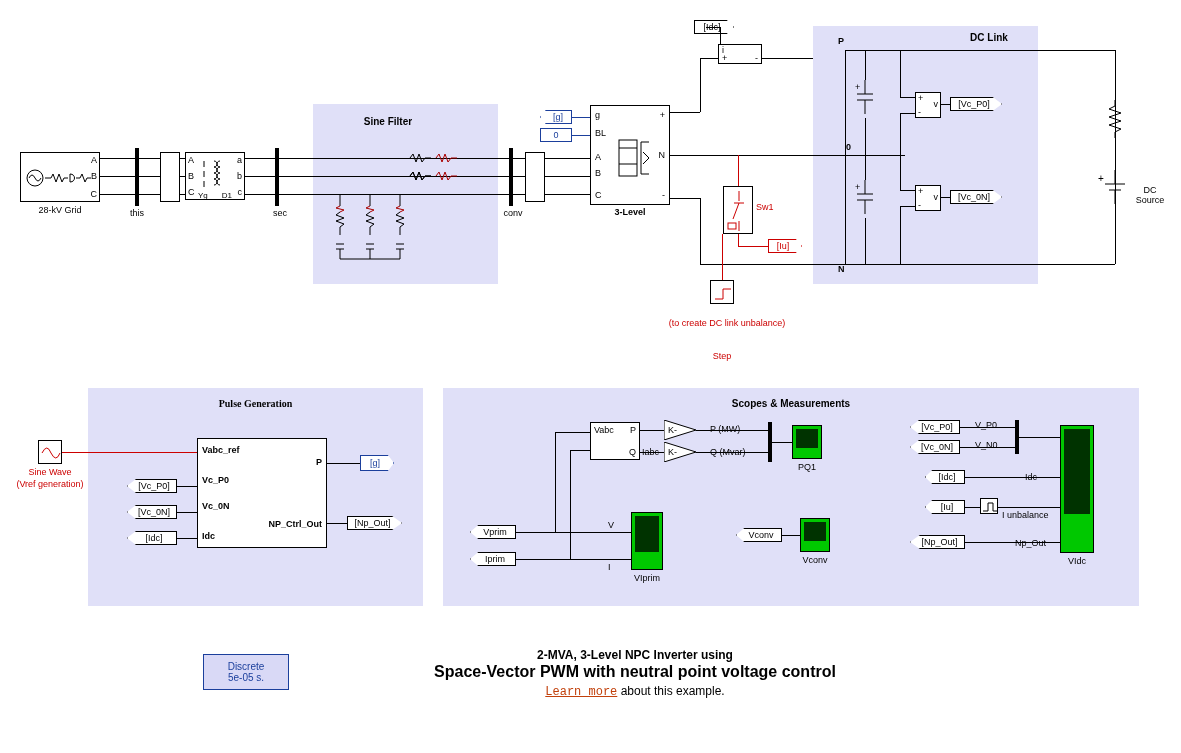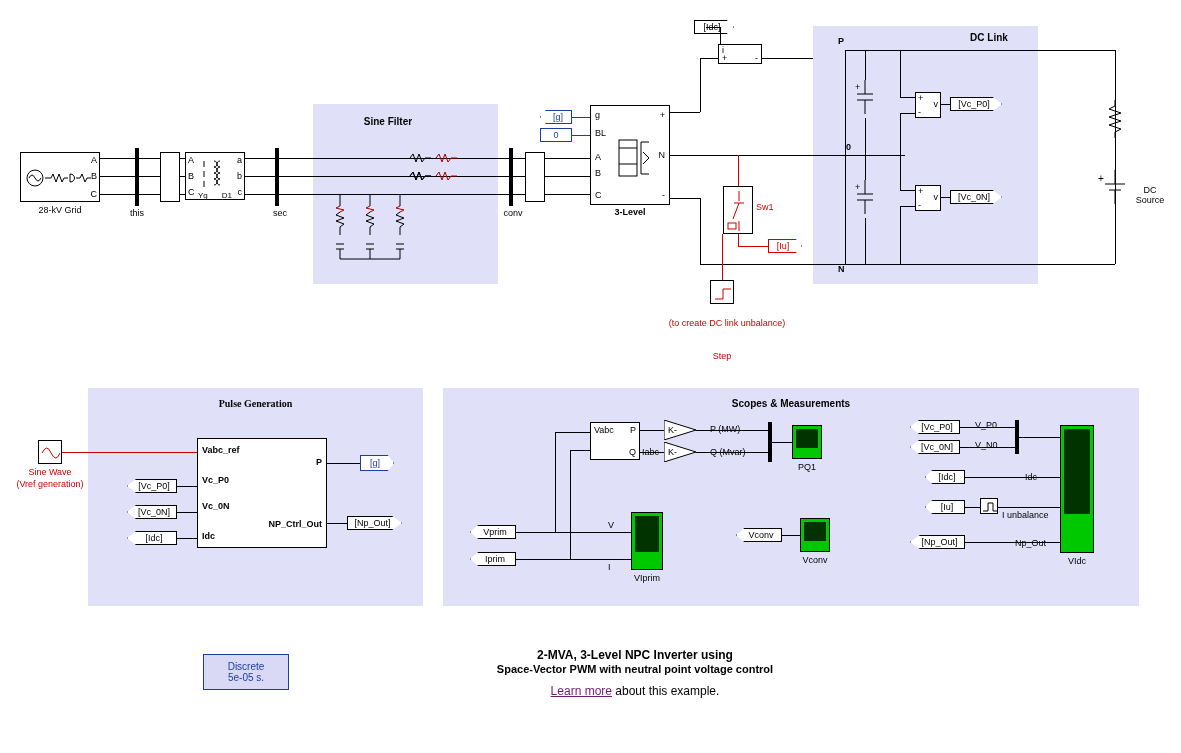--- a/index.html
+++ b/index.html
@@ -62,21 +62,21 @@
   .busbar { position: absolute; background:#000; width:4px; }
   .wire-h { position:absolute; background:#000; height:1px; }
   .wire-v { position:absolute; background:#000; width:1px; }
   .wire-h-red { position:absolute; background:#c00; height:1px; }
   .wire-v-red { position:absolute; background:#c00; width:1px; }
   .subsystem { position:absolute; border:1px solid #000; background:#fff; }
   .red-block { border:1px solid #c00; color:#c00; background:#fff; }
   .blue-border { border:1.2px solid #1b3f9c; color:#1b3f9c; }
   .svg-abs { position:absolute; }
   .minor-label { font-size: 9px; }
-  a { color: #701a75; }
+  a { color: #c2410c; font-family: Liberation Mono, monospace; }
   .powergui {
     position:absolute; border:1px solid #1b3f9c; background:#d9d9f6;
     color:#1b3f9c; text-align:center; padding-top:6px; font-size:10px;
   }
   .gain {
     position:absolute;
   }
   .gain svg { width:100%; height:100%; }
   .small-rect { position:absolute; border:1px solid #000; background:#fff; }
 </style>
@@ -460,16 +460,16 @@
 
 <div class="scope" style="left:1060px; top:425px; width:34px; height:128px;"></div>
 <div class="label minor-label" style="left:1062px; top:556px; width:30px;">VIdc</div>
 
 <div class="powergui" style="left:203px; top:654px; width:86px; height:36px;">
   <div>Discrete</div>
   <div>5e-05 s.</div>
 </div>
 
 <div class="label" style="left:420px; top:648px; width:430px; font-size:12px; font-weight:bold;">2-MVA, 3-Level NPC Inverter using</div>
-<div class="label" style="left:420px; top:663px; width:430px; font-size:11px; font-weight:bold;">Space-Vector PWM with neutral point voltage control</div>
+<div class="label" style="left:420px; top:663px; width:430px; font-size:16px; font-weight:bold;">Space-Vector PWM with neutral point voltage control</div>
 <div class="label" style="left:420px; top:684px; width:430px; font-size:12px;">
   <a href="#">Learn more</a><span> about this example.</span>
 </div>
 
 </body></html>

